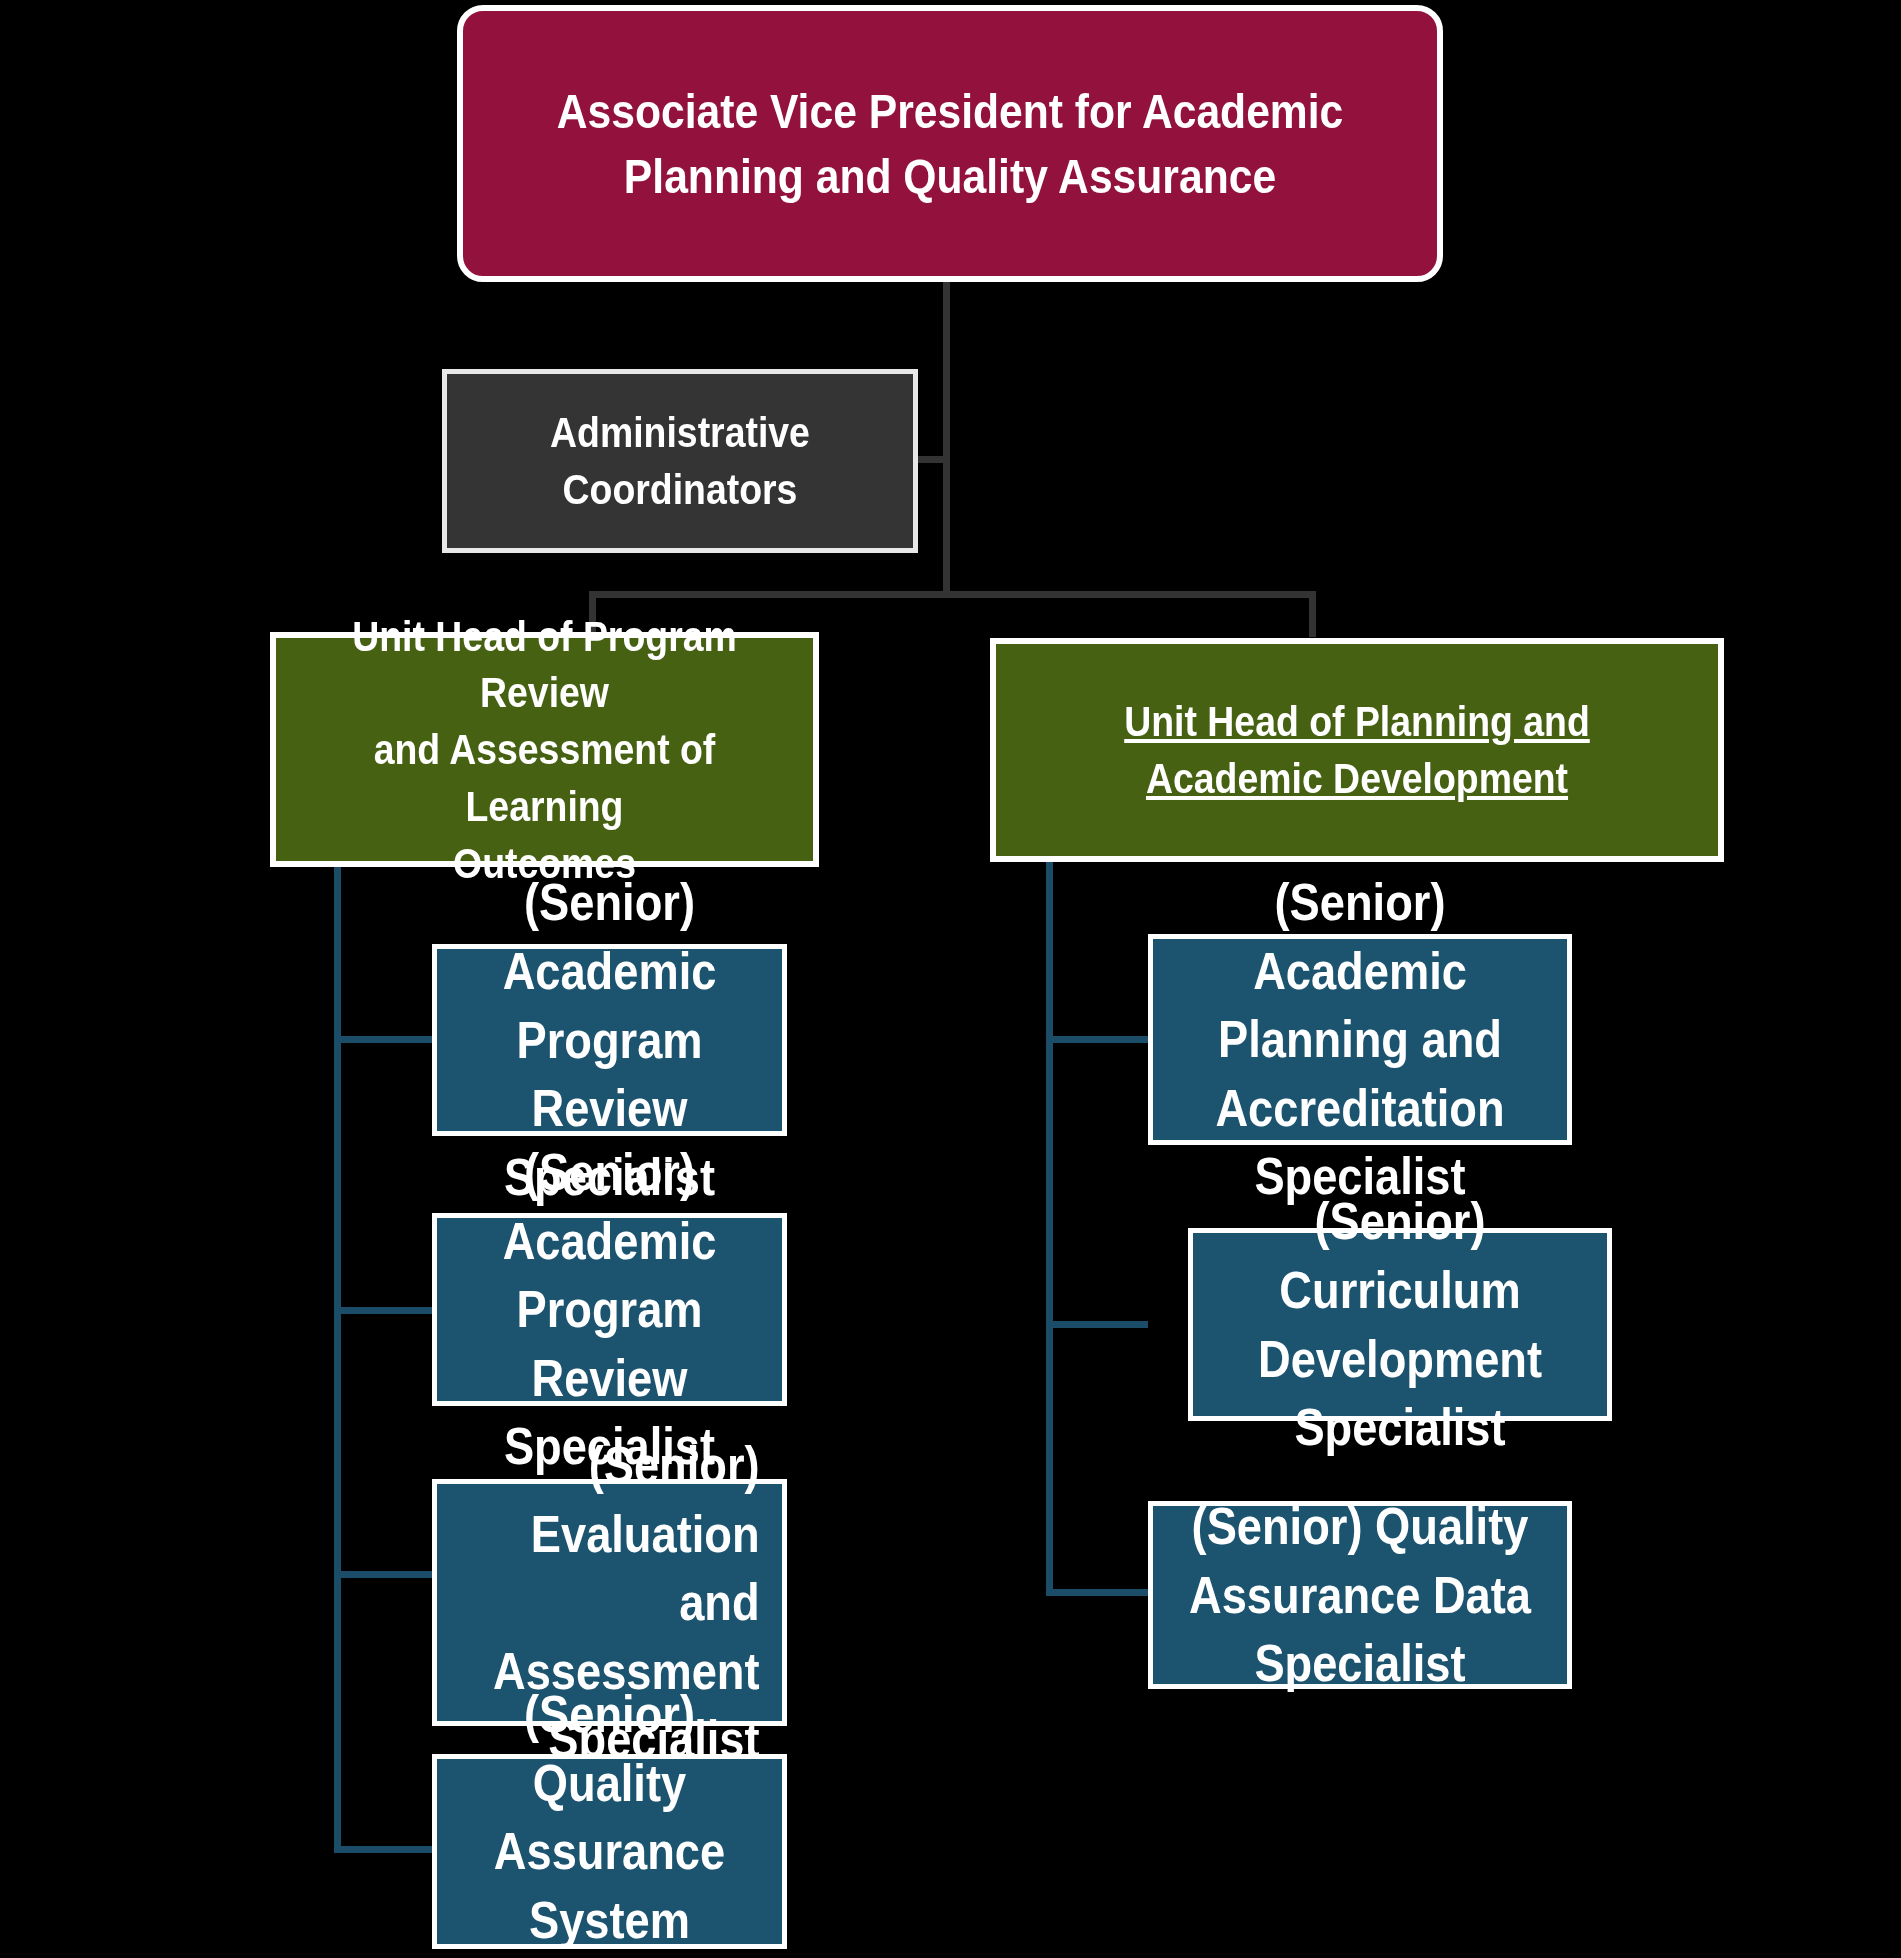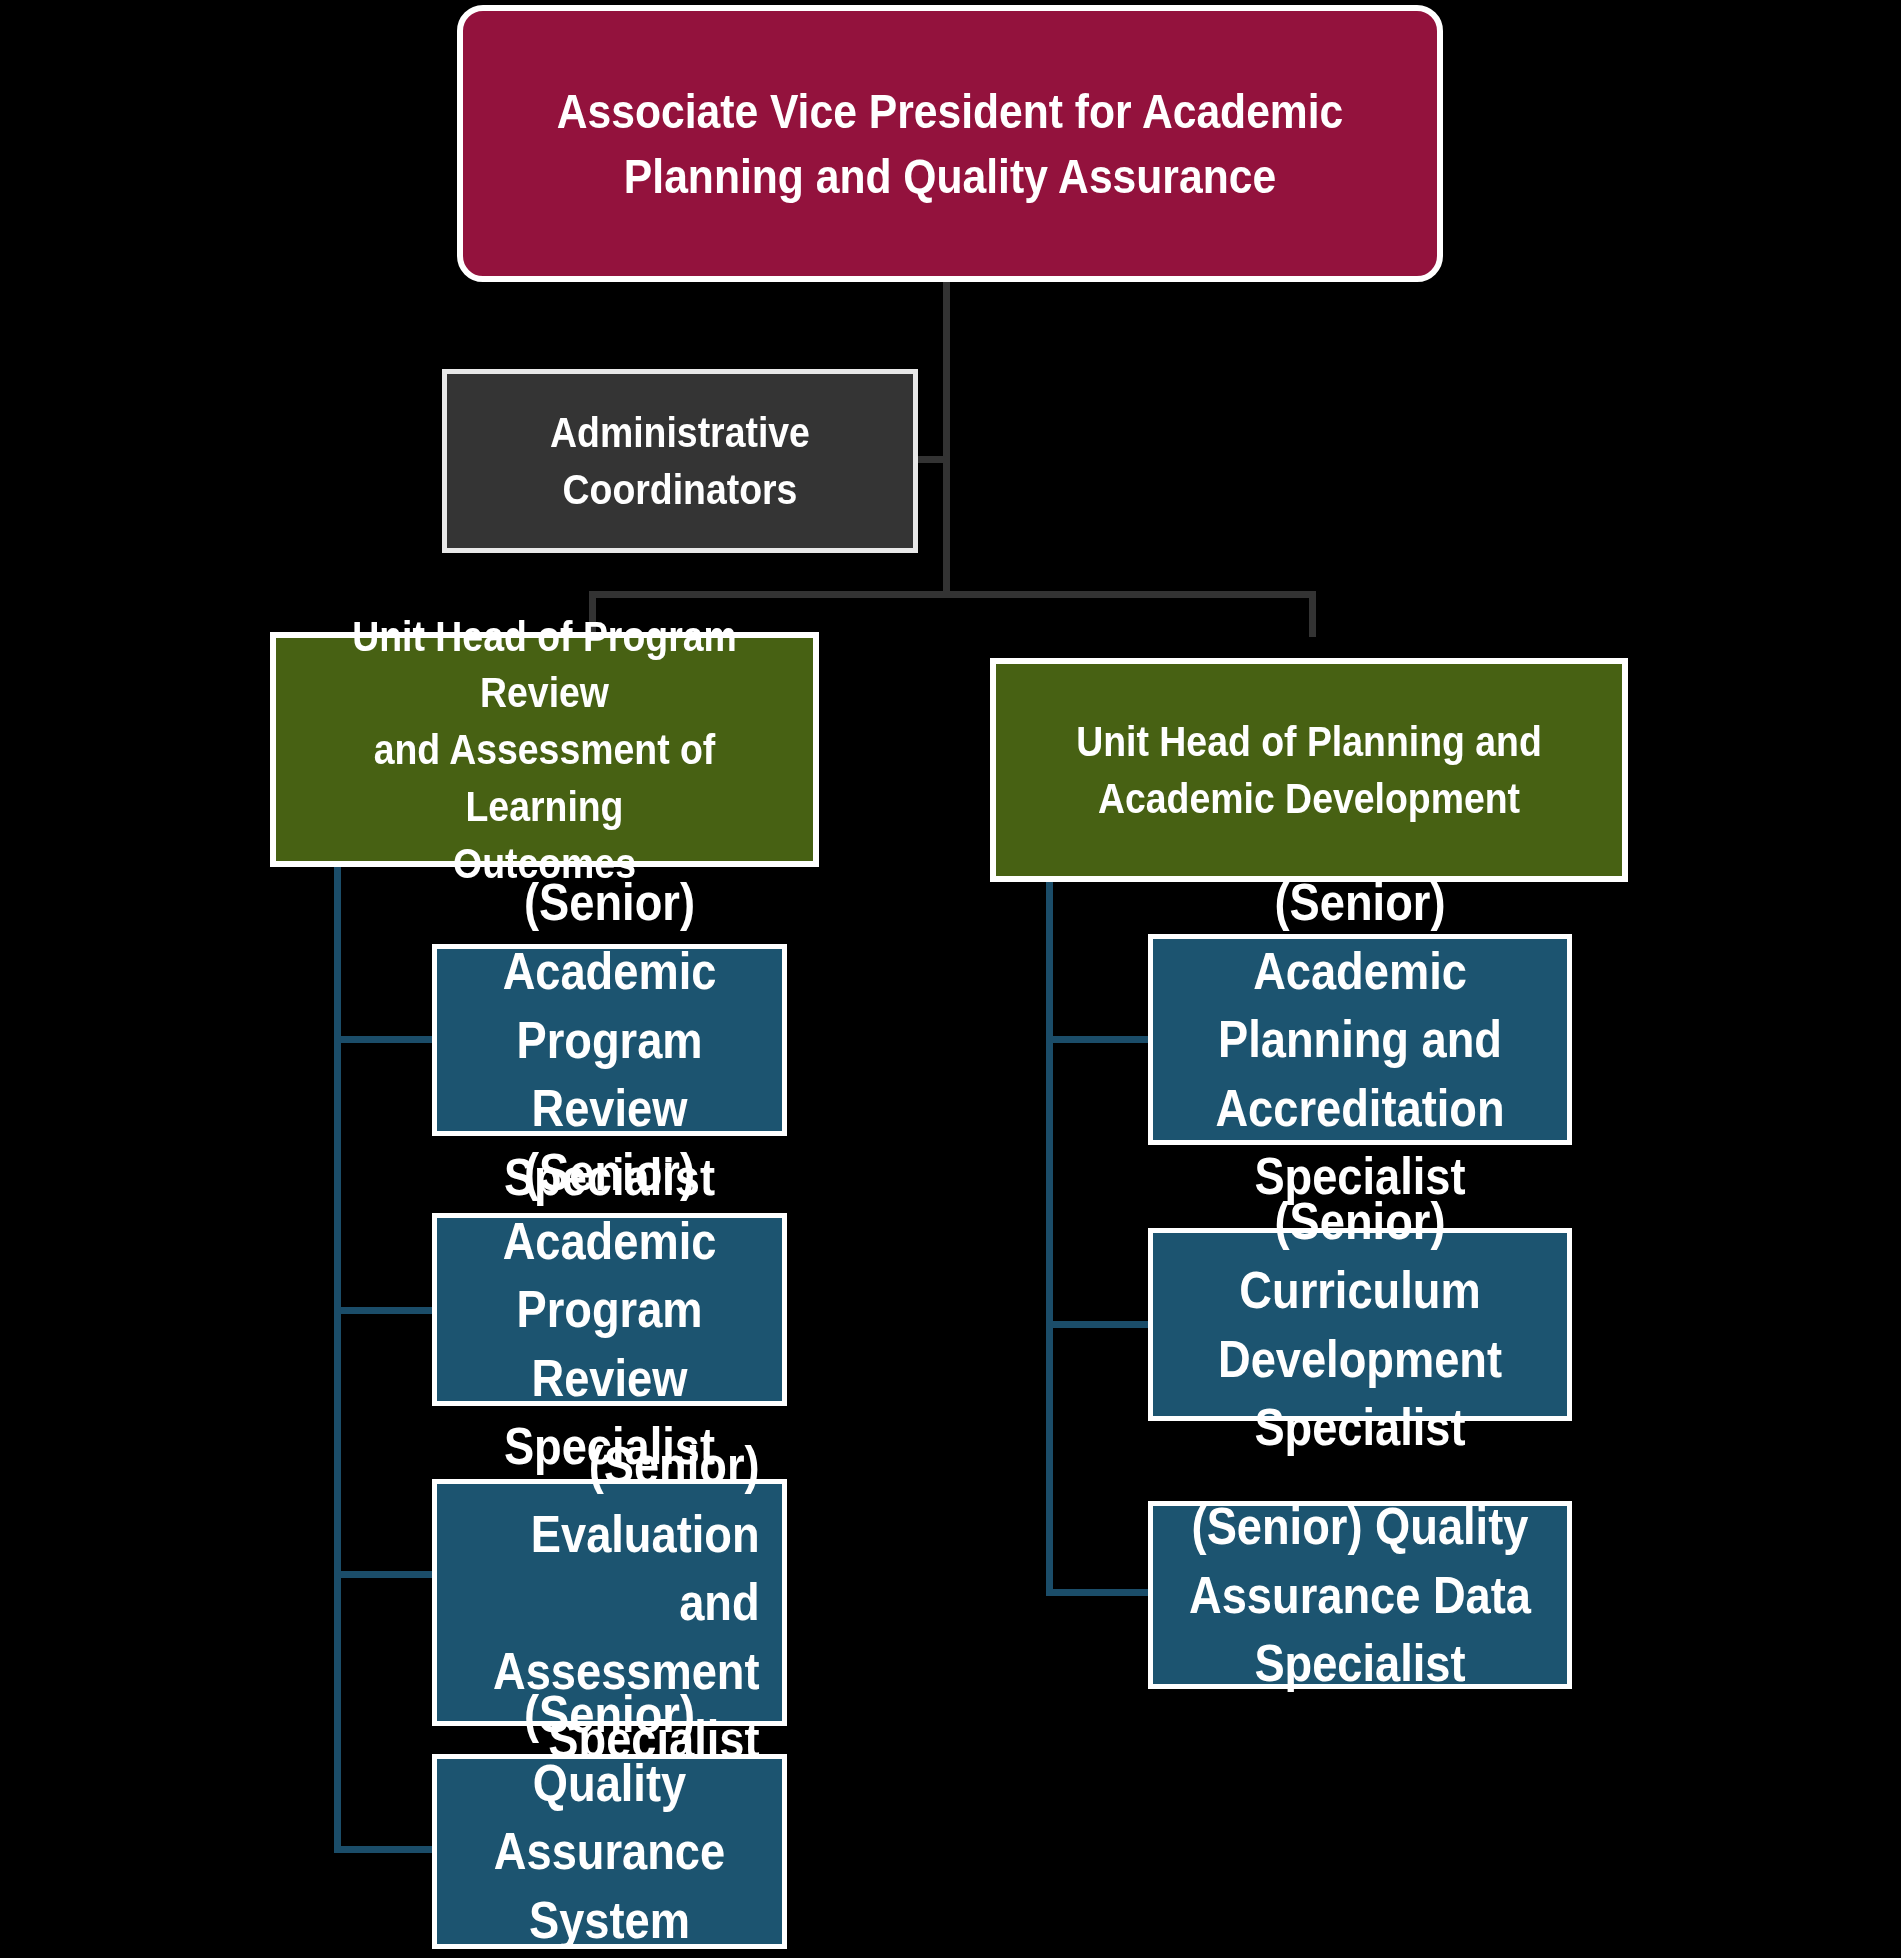--- a/index.html
+++ b/index.html
@@ -64,21 +64,21 @@
     <div class="txt">Administrative
 Coordinators</div>
   </div>
 
   <div class="node unit" style="left:270px;top:632px;width:549px;height:235px;">
     <div class="txt">Unit Head of Program Review
 and Assessment of Learning
 Outcomes</div>
   </div>
 
-  <div class="node unit" style="left:990px;top:658px;width:638px;height:224px;">
+  <div class="node unit" style="left:990px;top:638px;width:734px;height:224px;text-decoration:underline;">
     <div class="txt">Unit Head of Planning and
 Academic Development</div>
   </div>
 
   <div class="node report" style="left:432px;top:944px;width:355px;height:192px;">
     <div class="txt">(Senior) Academic
 Program Review
 Specialist</div>
   </div>
 
@@ -100,21 +100,21 @@
 Specialist</div>
   </div>
 
   <div class="node report" style="left:1148px;top:934px;width:424px;height:211px;">
     <div class="txt">(Senior) Academic
 Planning and
 Accreditation
 Specialist</div>
   </div>
 
-  <div class="node report" style="left:1148px;top:1228px;width:424px;height:193px;">
+  <div class="node report" style="left:1188px;top:1228px;width:424px;height:193px;">
     <div class="txt">(Senior) Curriculum
 Development
 Specialist</div>
   </div>
 
   <div class="node report" style="left:1148px;top:1501px;width:424px;height:188px;">
     <div class="txt">(Senior) Quality
 Assurance Data
 Specialist</div>
   </div>

